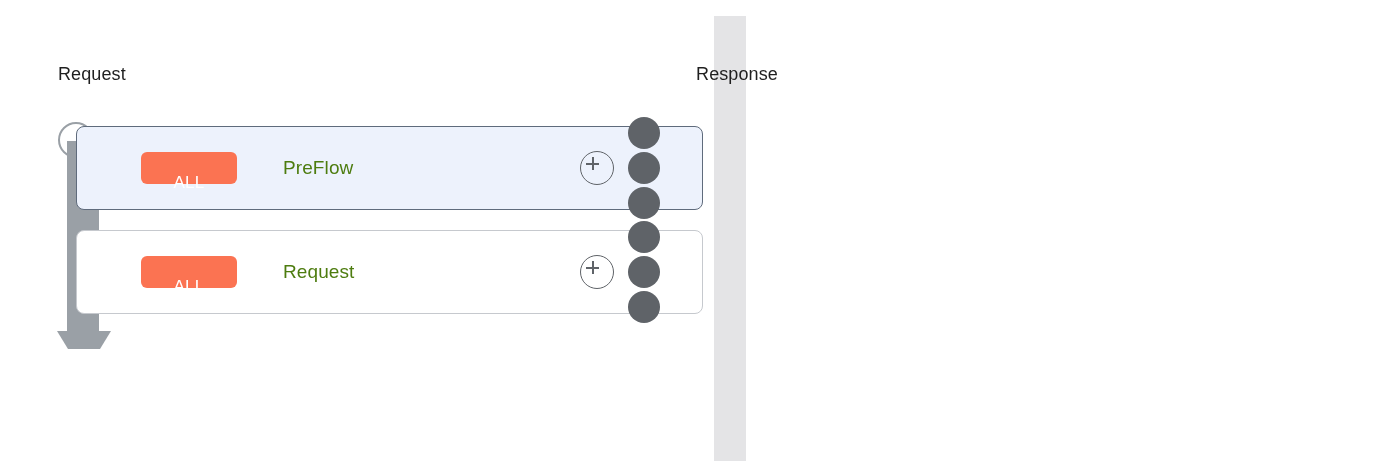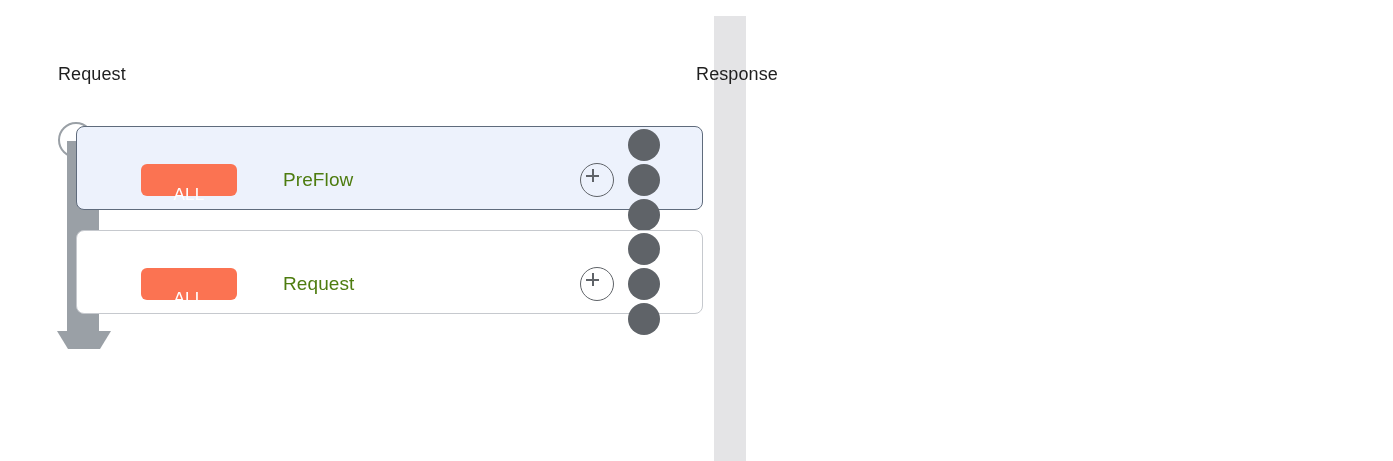--- a/index.html
+++ b/index.html
@@ -93,21 +93,20 @@
 
   .card-req-preflow  { left: 44px; top: 94px;  width: 627px; height: 84px; }
   .card-req-postflow { left: 44px; top: 198px; width: 627px; height: 84px; }
 
   
   .flow-row {
     position: relative;
     display: flex;
     align-items: center;
     height: 100%;
-    margin-top: 12px;
   }
 
   .badge-all {
     margin-left: 32px;
     min-width: 96px;
     height: 30px;
     border-radius: 6px;
     background: #fb7352;
     color: #ffffff;
     font-size: 17px;

